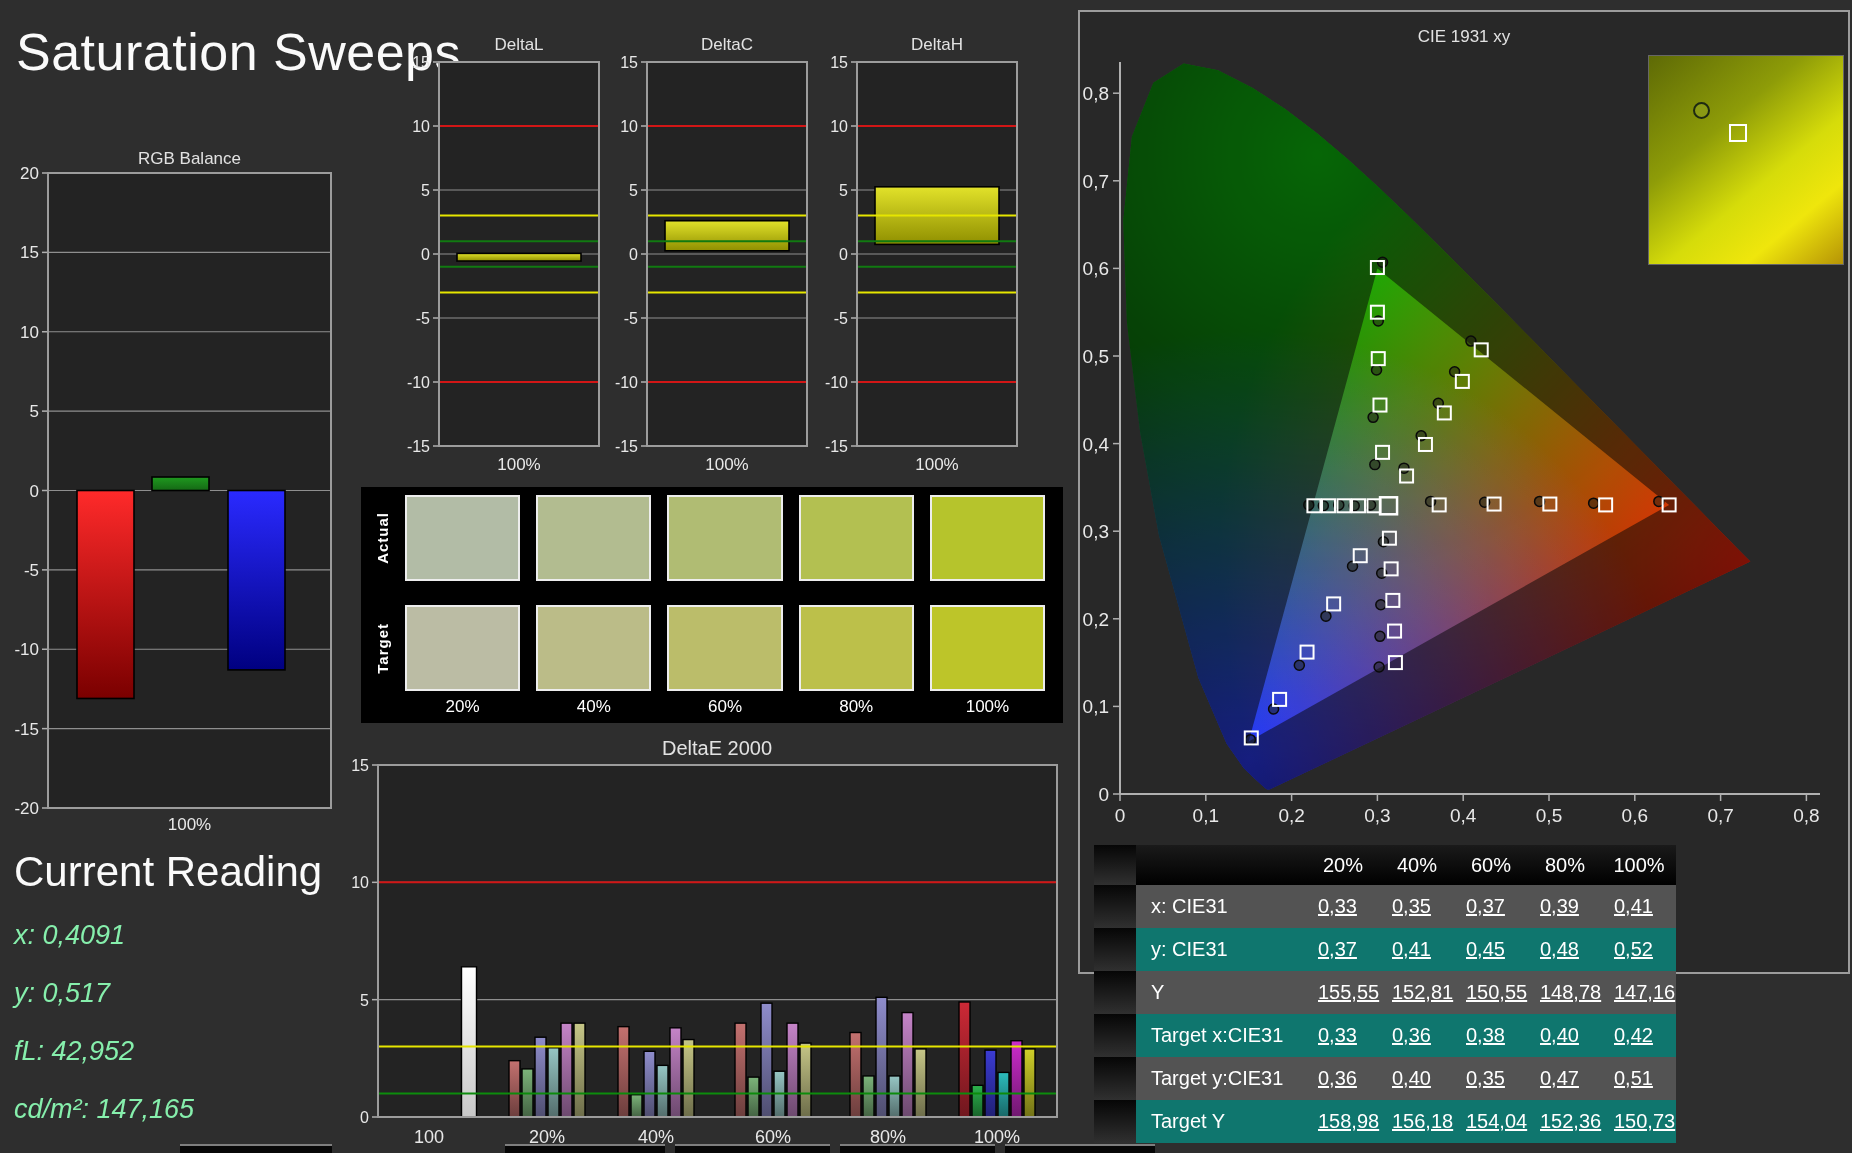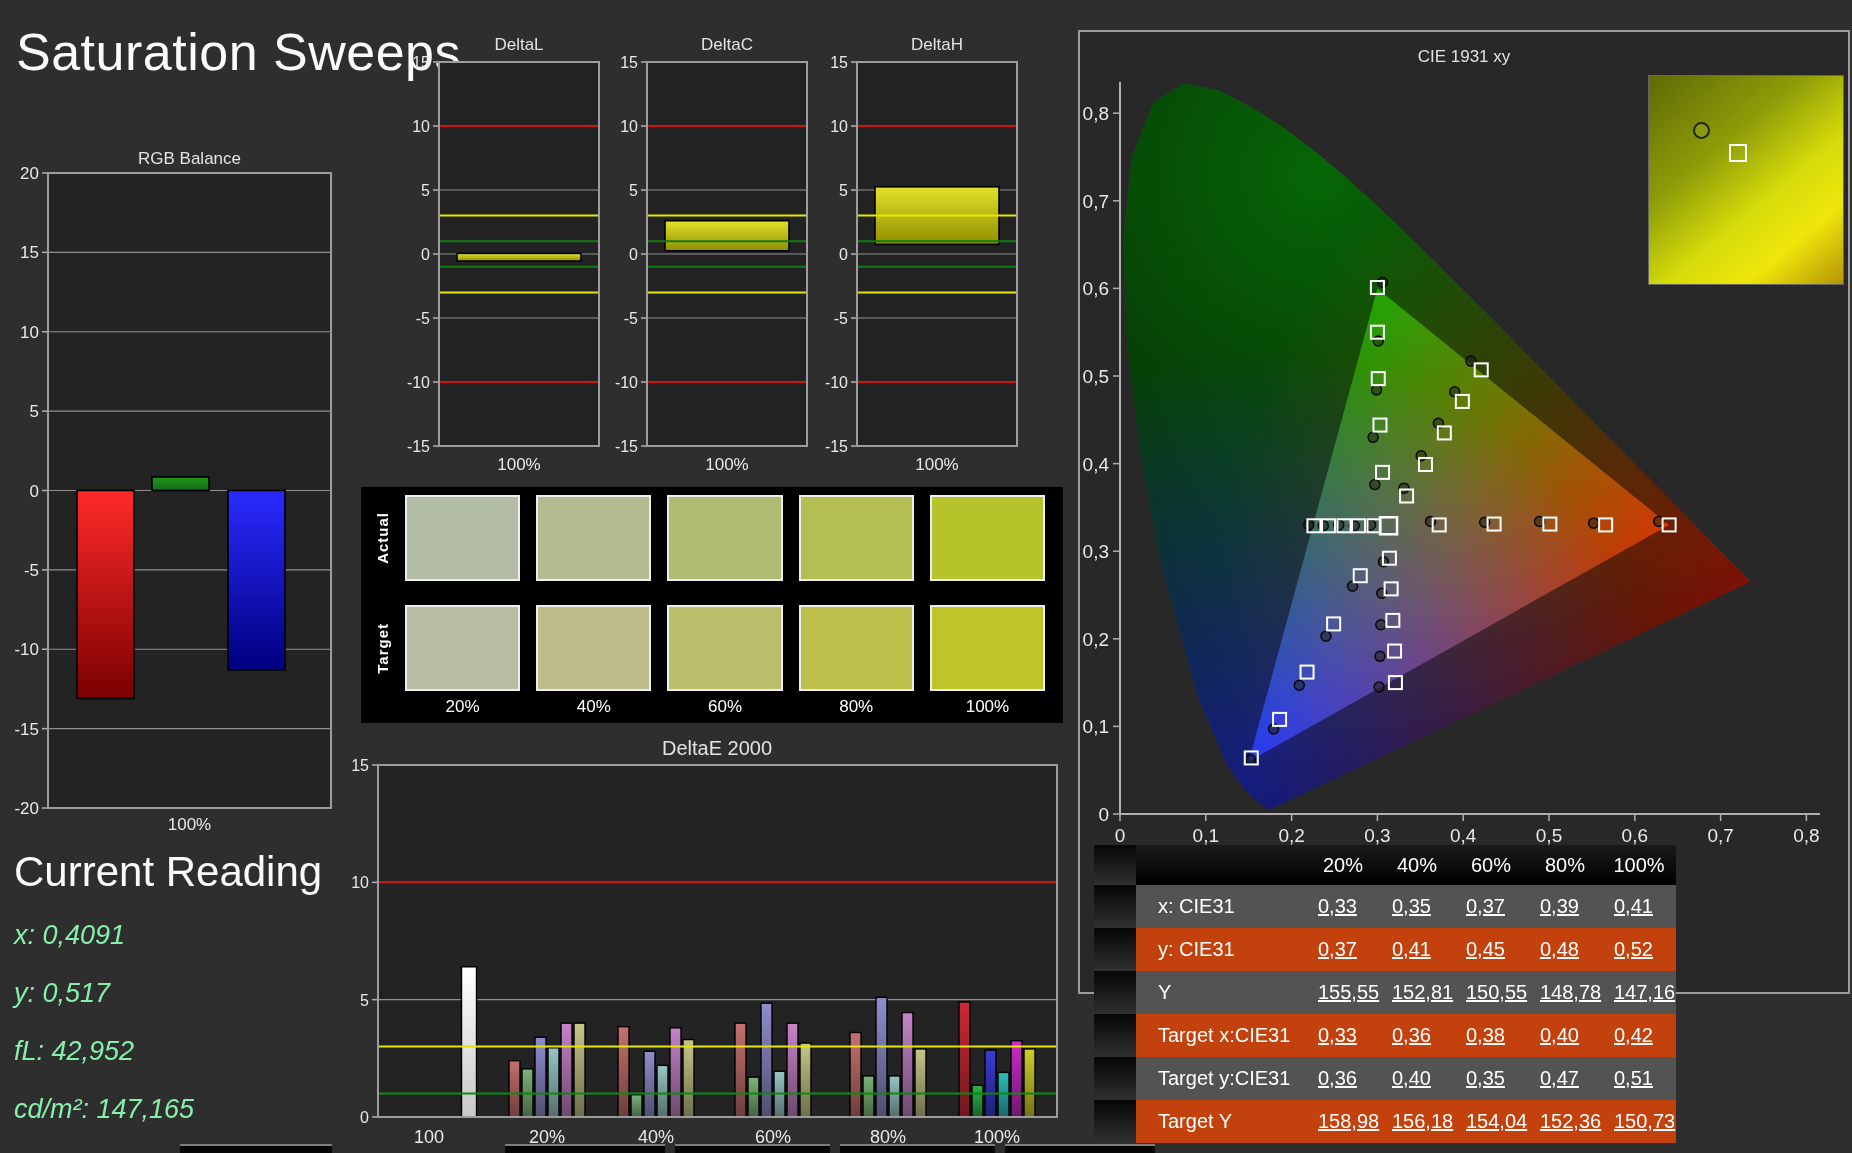--- a/index.html
+++ b/index.html
@@ -17,38 +17,38 @@
   .swatch-rowlabel{writing-mode:vertical-rl;transform:rotate(180deg);color:#fff;
                    font-weight:700;font-size:15px;letter-spacing:1px;}
   .swatch{flex:1;margin:0 8px;border:2px solid #ededed;}
   .swatch-labels{display:flex;height:24px;}
   .swatch-collabel{flex:1;margin:0 8px;text-align:center;color:#fff;font-size:17px;}
   
   .current-reading{left:14px;top:848px;}
   .cr-title{font-size:42px;margin-bottom:24px;color:#fafafa;}
   .cr-line{font-size:27px;margin-bottom:27px;color:#86efac;font-style:italic;}
   
-  .cie-panel{left:1078px;top:30px;width:772px;height:964px;background:#282828;
+  .cie-panel{left:1078px;top:10px;width:772px;height:964px;background:#282828;
              border:2px solid #9c9c9c;box-sizing:border-box;}
   .cie-inset{position:absolute;right:4px;top:43px;width:194px;height:208px;border:1px solid #666;
              background:linear-gradient(140deg,#5e6a06 0%,#8e9c08 35%,#d6dc0a 60%,#efe60c 78%,#b69406 100%);}
   .inset-circle{position:absolute;width:13px;height:13px;border:2px solid #1e2a12;border-radius:50%;
                 background:#8a9a14;}
   .inset-square{position:absolute;width:14px;height:14px;border:2px solid #fff;background:transparent;}
   
   .sweep-table{left:1094px;top:845px;display:grid;
                grid-template-columns:42px 170px repeat(5,74px);
                grid-template-rows:40px repeat(6,43px);font-size:20px;color:#fff;}
   .tcell{display:flex;align-items:center;box-sizing:border-box;}
   .t-hdr{background:linear-gradient(180deg,#1a1a1a,#000);justify-content:center;}
   .t-lead{background:linear-gradient(180deg,#060606,#303030);}
-  .t-lbl{padding-left:22px;}
+  .t-lbl{padding-left:15px;}
   .t-val{padding-left:12px;text-decoration:underline;}
   .row-dark{background:#535353;}
-  .row-light{background:#c2410c;}
+  .row-light{background:#0f766e;}
   
   .bottom-box{height:7px;background:#070707;border-top:2px solid #7e7e7e;top:1144px;}
 </style>
 </head>
 <body>
 
 <div class="page">
 
   <div class="abs page-title">Saturation Sweeps</div>
 

